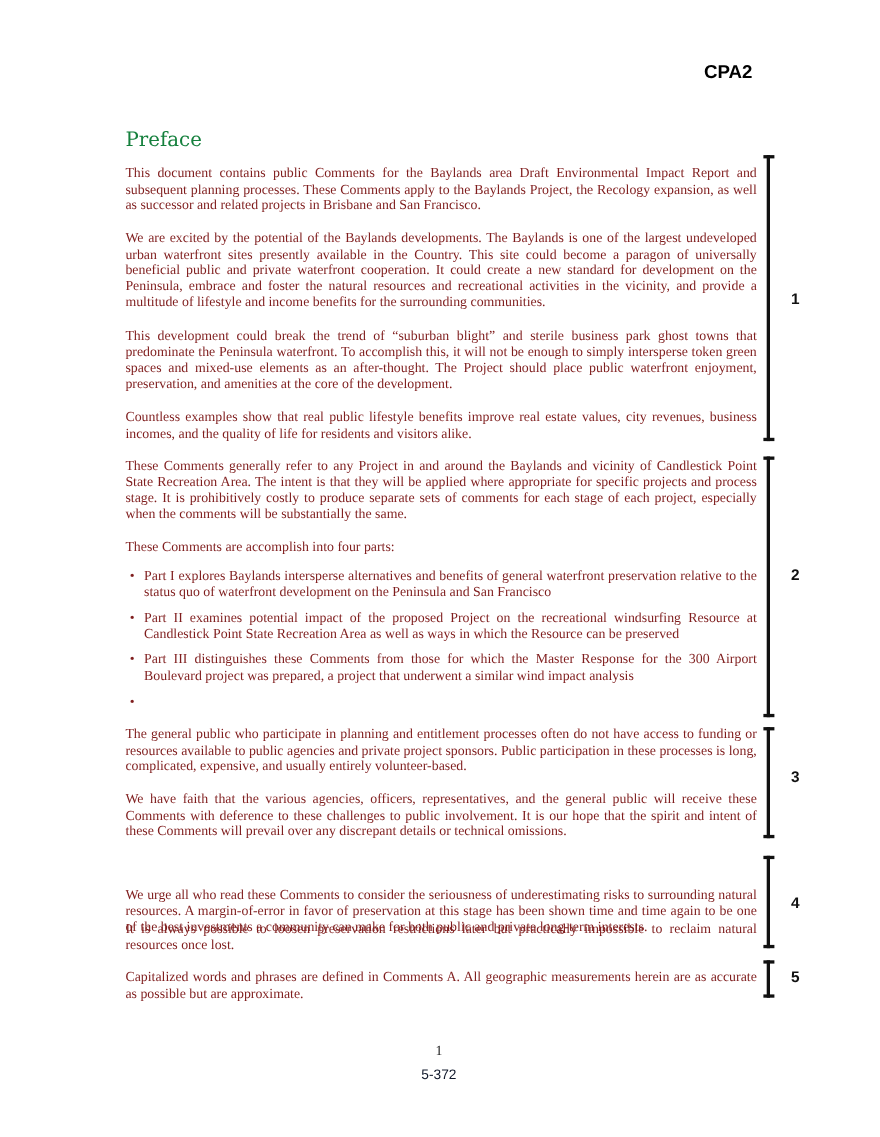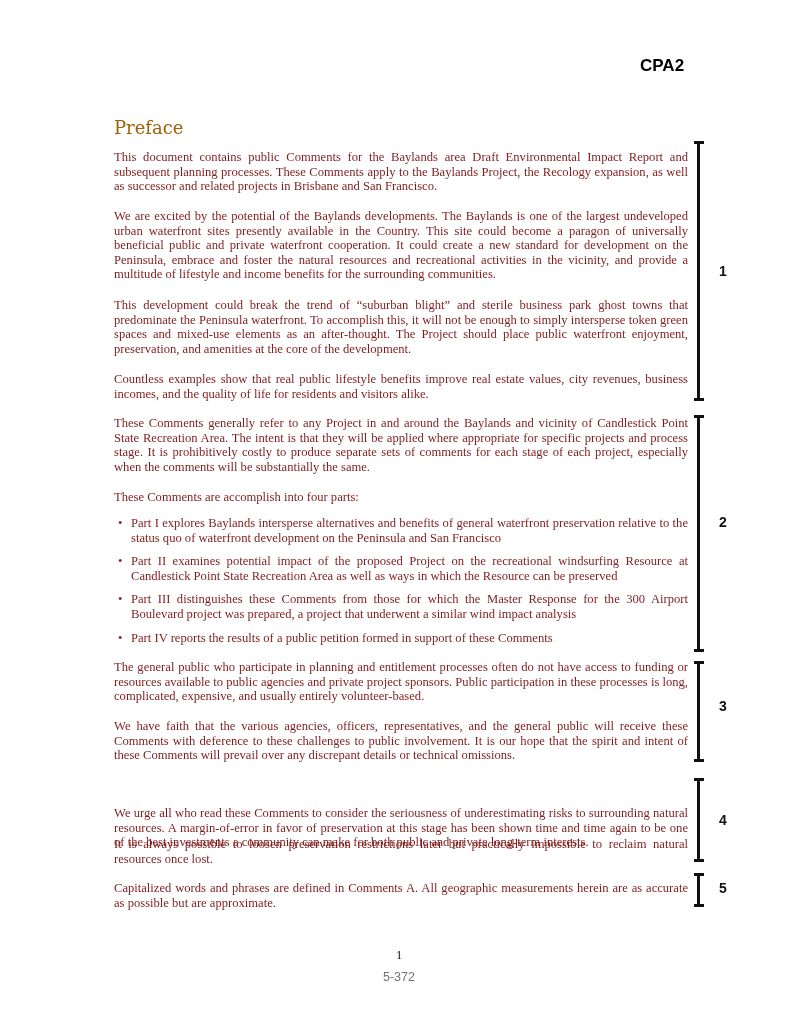--- a/index.html
+++ b/index.html
@@ -1,51 +1,51 @@
 <!DOCTYPE html>
 <html><head>
 <meta charset="utf-8">
 <style>
   html, body { margin: 0; padding: 0; background: #ffffff; }
   body { width: 800px; height: 1034px; position: relative; overflow: hidden; color: #1a1a1a; }
   .page-id { position: absolute; left: 640px; top: 56px; font-family: "Liberation Sans", sans-serif; font-weight: bold; font-size: 17px; color: #000000; }
-  .title { position: absolute; left: 114px; top: 117px; font-family: "DejaVu Serif", serif; font-size: 18px; color: #a16207; margin: 0; font-weight: normal; }
+  .title { position: absolute; left: 114px; top: 117px; font-family: "DejaVu Serif", serif; font-size: 18px; color: #15803d; margin: 0; font-weight: normal; }
   .body-text { font-family: "Liberation Serif", serif; font-size: 12.6px; line-height: 14.6px; text-align: justify; color: #7f1d1d; }
   .para { position: absolute; left: 114px; width: 574px; margin: 0; }
   .bullets { position: absolute; left: 114px; width: 574px; margin: 0; padding: 0; list-style: none; }
   .bullets li { position: relative; padding-left: 17px; margin-bottom: 9px; }
   .bullets li .dot { position: absolute; left: 4px; top: 0; }
   .bracket { position: absolute; left: 694px; width: 10px; }
   .bracket .bar { position: absolute; left: 3px; top: 0; bottom: 0; width: 3px; background: #111; }
   .bracket .cap-top, .bracket .cap-bot { position: absolute; left: 0; width: 10px; height: 3px; background: #111; }
   .bracket .cap-top { top: 0; }
   .bracket .cap-bot { bottom: 0; }
   .bracket-label { position: absolute; left: 719px; font-family: "Liberation Sans", sans-serif; font-weight: bold; font-size: 14px; color: #111; }
   .page-num { position: absolute; left: 396px; top: 948px; font-family: "Liberation Serif", serif; font-size: 12.6px; }
-  .doc-page { position: absolute; left: 383px; top: 970px; font-family: "Liberation Sans", sans-serif; font-size: 12.5px; color: #737373; }
+  .doc-page { position: absolute; left: 383px; top: 970px; font-family: "Liberation Sans", sans-serif; font-size: 12.5px; color: #0f172a; }
 </style>
 </head>
 <body>
 
 <div class="page-id">CPA2</div>
 
 <h1 class="title">Preface</h1>
 
 <p class="para body-text" style="top:150px;">This document contains public Comments for the Baylands area Draft Environmental Impact Report and subsequent planning processes. These Comments apply to the Baylands Project, the Recology expansion, as well as successor and related projects in Brisbane and San Francisco.</p>
 <p class="para body-text" style="top:209px;">We are excited by the potential of the Baylands developments. The Baylands is one of the largest undeveloped urban waterfront sites presently available in the Country. This site could become a paragon of universally beneficial public and private waterfront cooperation. It could create a new standard for development on the Peninsula, embrace and foster the natural resources and recreational activities in the vicinity, and provide a multitude of lifestyle and income benefits for the surrounding communities.</p>
 <p class="para body-text" style="top:298px;">This development could break the trend of “suburban blight” and sterile business park ghost towns that predominate the Peninsula waterfront. To accomplish this, it will not be enough to simply intersperse token green spaces and mixed-use elements as an after-thought. The Project should place public waterfront enjoyment, preservation, and amenities at the core of the development.</p>
 <p class="para body-text" style="top:372px;">Countless examples show that real public lifestyle benefits improve real estate values, city revenues, business incomes, and the quality of life for residents and visitors alike.</p>
 <p class="para body-text" style="top:416px;">These Comments generally refer to any Project in and around the Baylands and vicinity of Candlestick Point State Recreation Area. The intent is that they will be applied where appropriate for specific projects and process stage. It is prohibitively costly to produce separate sets of comments for each stage of each project, especially when the comments will be substantially the same.</p>
 <p class="para body-text" style="top:490px;">These Comments are accomplish into four parts:</p>
 
 <ul class="bullets body-text" style="top:516px;">
   <li><span class="dot">•</span><span>Part I explores Baylands intersperse alternatives and benefits of general waterfront preservation relative to the status quo of waterfront development on the Peninsula and San Francisco</span></li>
   <li><span class="dot">•</span><span>Part II examines potential impact of the proposed Project on the recreational windsurfing Resource at Candlestick Point State Recreation Area as well as ways in which the Resource can be preserved</span></li>
   <li><span class="dot">•</span><span>Part III distinguishes these Comments from those for which the Master Response for the 300 Airport Boulevard project was prepared, a project that underwent a similar wind impact analysis</span></li>
-  <li><span class="dot">•</span><span>Part IV reports the results of a public petition formed in support of these Comments</span></li>
+  <li><span class="dot">•</span></li>
 </ul>
 
 <p class="para body-text" style="top:660px;">The general public who participate in planning and entitlement processes often do not have access to funding or resources available to public agencies and private project sponsors. Public participation in these processes is long, complicated, expensive, and usually entirely volunteer-based.</p>
 <p class="para body-text" style="top:719px;">We have faith that the various agencies, officers, representatives, and the general public will receive these Comments with deference to these challenges to public involvement. It is our hope that the spirit and intent of these Comments will prevail over any discrepant details or technical omissions.</p>
 <p class="para body-text" style="top:778px;margin-top:28px;">We urge all who read these Comments to consider the seriousness of underestimating risks to surrounding natural resources. A margin-of-error in favor of preservation at this stage has been shown time and time again to be one of the best investments a community can make for both public and private long-term interests.</p>
 <p class="para body-text" style="top:837px;">It is always possible to loosen preservation restrictions later but practically impossible to reclaim natural resources once lost.</p>
 <p class="para body-text" style="top:881px;">Capitalized words and phrases are defined in Comments A. All geographic measurements herein are as accurate as possible but are approximate.</p>
 
 <div class="bracket" style="top:141px;height:260px;">
     <div class="cap-top"></div>

